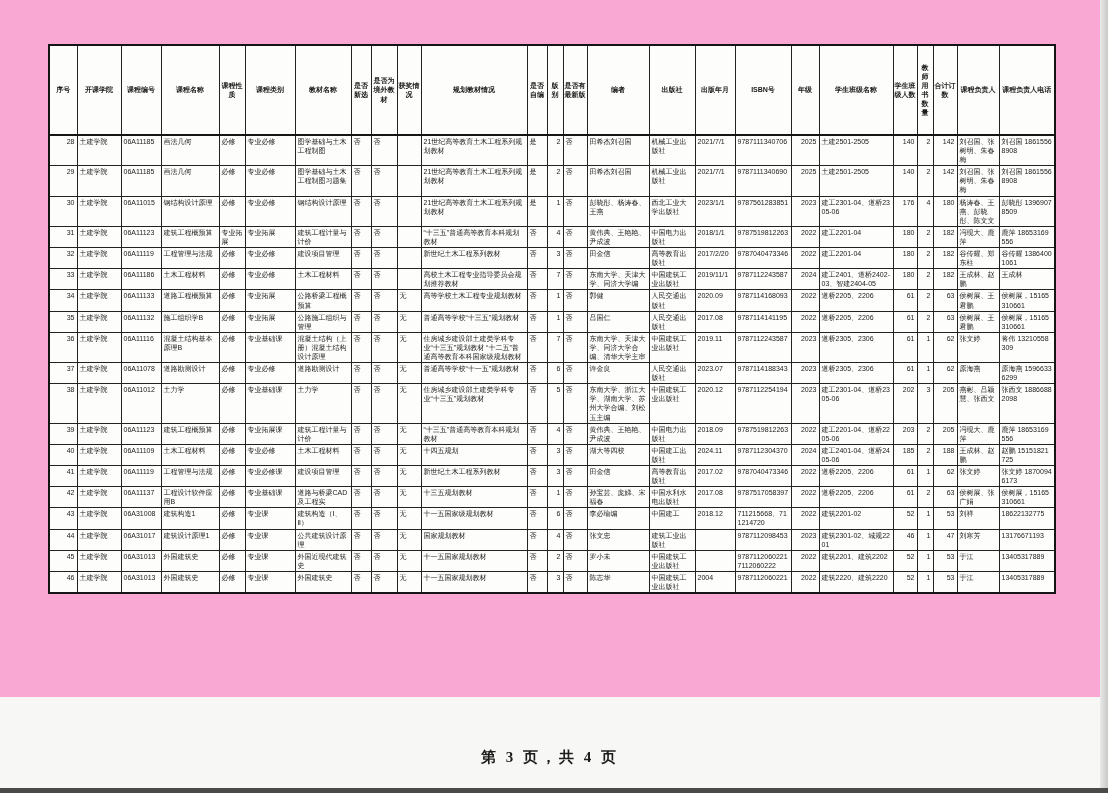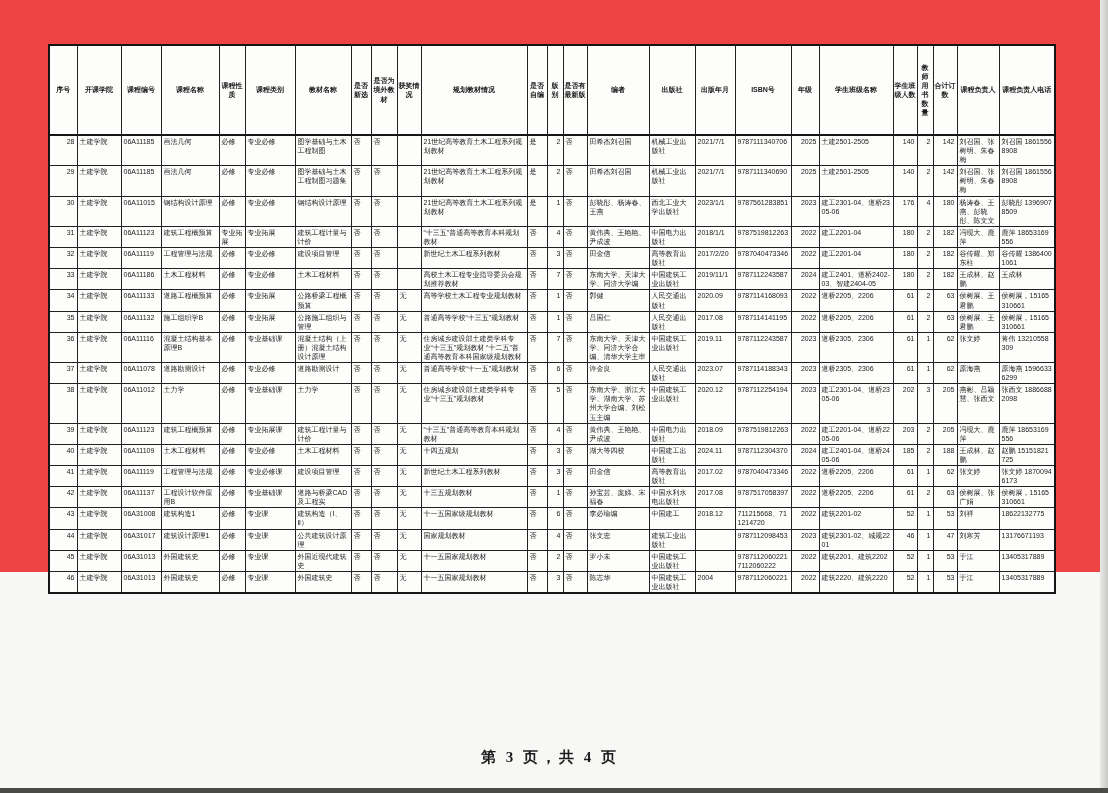--- a/index.html
+++ b/index.html
@@ -2,21 +2,21 @@
 <html><head>
 <meta charset="utf-8">
 <style>
   html,body{margin:0;padding:0;}
   body{
     width:1108px;height:793px;overflow:hidden;position:relative;
     background:#f7f7f5;
     font-family:"Liberation Sans","DejaVu Sans",sans-serif;
     color:#1a1a1a;
   }
-  .sheet{position:absolute;left:0;top:0;width:1100px;height:572px;background:#ef4444;}
+  .sheet{position:absolute;left:0;top:0;width:1100px;height:697px;background:#f9a8d4;}
   .scan-edge-right{position:absolute;right:0;top:0;width:8px;height:793px;background:linear-gradient(to right,#e9e9e7,#c9c9c7);}
   .scan-edge-bottom{position:absolute;left:0;bottom:0;width:1108px;height:5px;background:#4a4a48;}
   .table-wrap{position:absolute;left:48px;top:44px;width:1008px;}
   table.doc{
     border-collapse:collapse;table-layout:fixed;width:1006px;
     border:2px solid #151515;background:#fdfdfc;
   }
   table.doc th,table.doc td{
     border:1px solid #222;
     font-size:7px;line-height:1.3;

